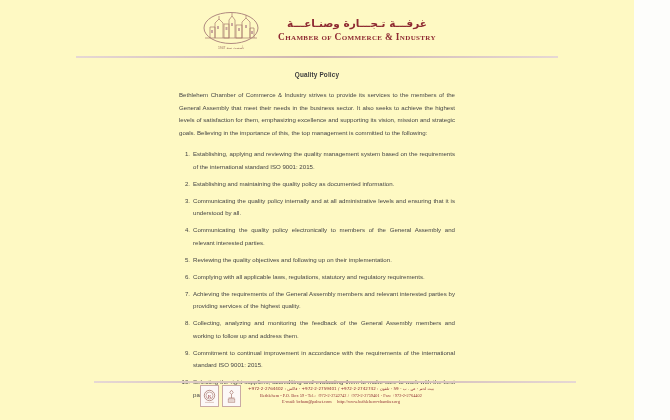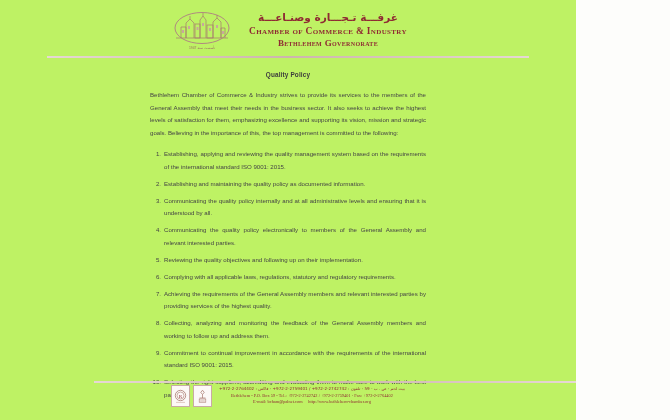--- a/index.html
+++ b/index.html
@@ -2,21 +2,21 @@
 <html><head>
 <meta charset="utf-8">
 <style>
   html,body{margin:0;padding:0;}
   body{
     width:670px;height:420px;overflow:hidden;
     background:#fdfdfb;
     font-family:"Liberation Sans","DejaVu Sans",sans-serif;
     color:#4a4a4a;
   }
-  .page{position:relative;width:576px;height:420px;background:#bef264;}
+  .page{position:relative;width:634px;height:420px;background:#fef9c3;}
 
   
   .header{
     display:flex;align-items:center;justify-content:center;
     gap:14px;padding-top:11px;
   }
   .logo{
     width:66px;height:38px;position:relative;flex:none;
   }
   .logo svg{display:block;}
@@ -124,21 +124,20 @@
           <rect x="47" y="14" width="2" height="3"></rect>
           <rect x="53" y="20" width="2" height="3"></rect>
         </g>
       </svg>
       <div class="logo-caption">تأسست سنة 1947</div>
     </div>
 
     <div class="titles">
       <div class="ar1">غرفـــة تـجـــارة وصنـاعـــة</div>
       <div class="en1">Chamber of Commerce &amp; Industry</div>
-      <div class="en2">Bethlehem Governorate</div>
     </div>
   </div>
 
   <div class="rule-top"></div>
 
   <div class="content">
     <div class="doc-title">Quality Policy</div>
     <p class="intro">Bethlehem Chamber of Commerce &amp; Industry strives to provide its services to the members of the General Assembly that meet their needs in the business sector. It also seeks to achieve the highest levels of satisfaction for them, emphasizing excellence and supporting its vision, mission and strategic goals. Believing in the importance of this, the top management is committed to the following:</p>
     <ol class="points">
       <li>Establishing, applying and reviewing the quality management system based on the requirements of the international standard ISO 9001: 2015.</li>

